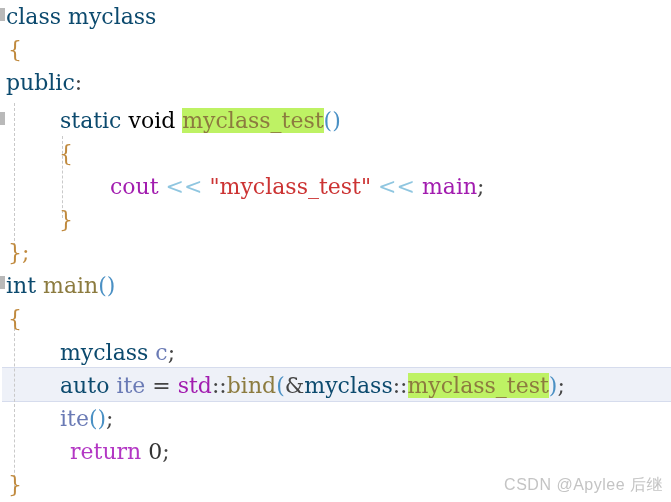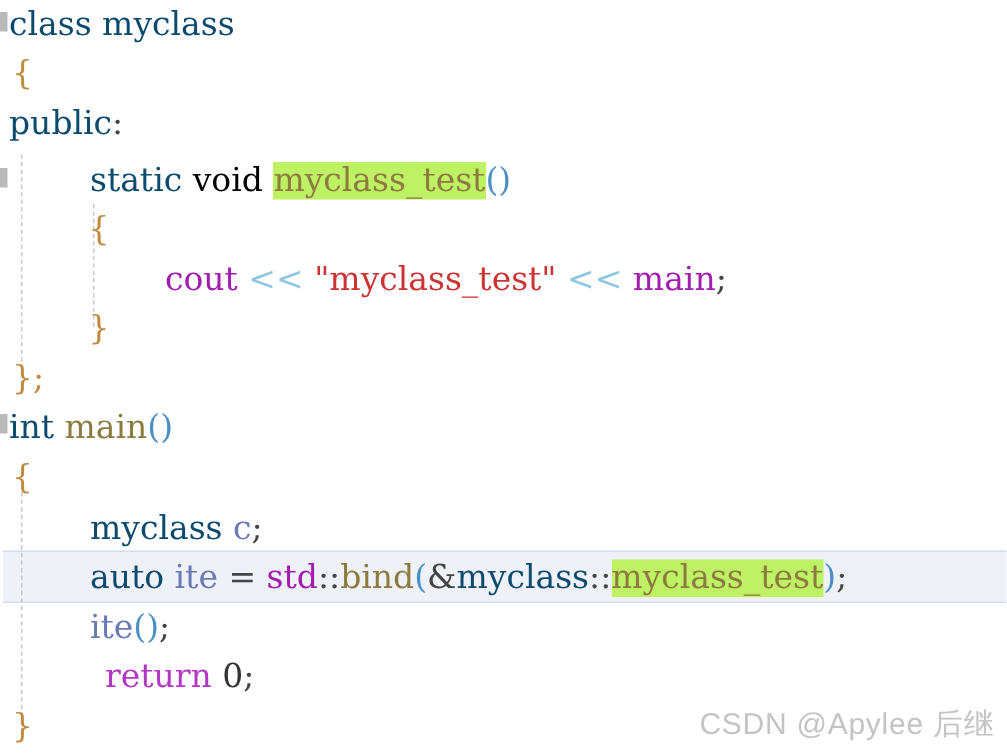--- a/index.html
+++ b/index.html
@@ -83,21 +83,21 @@
 
   
   .hl-occurrence {
     background: #bef264;
   }
 
   #watermark {
     position: absolute;
     right: 8px;
     bottom: 6px;
-    font-size: 20px;
+    font-size: 16px;
     color: #c4c4c4;
     font-family: "Liberation Sans", sans-serif;
     letter-spacing: 0.5px;
     z-index: 5;
     white-space: pre;
   }
 </style>
 </head>
 <body>
 

